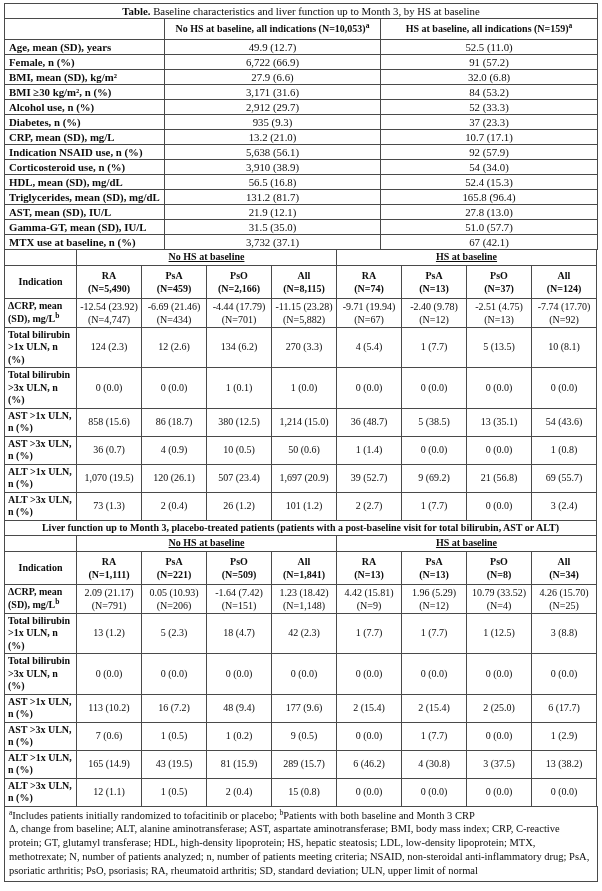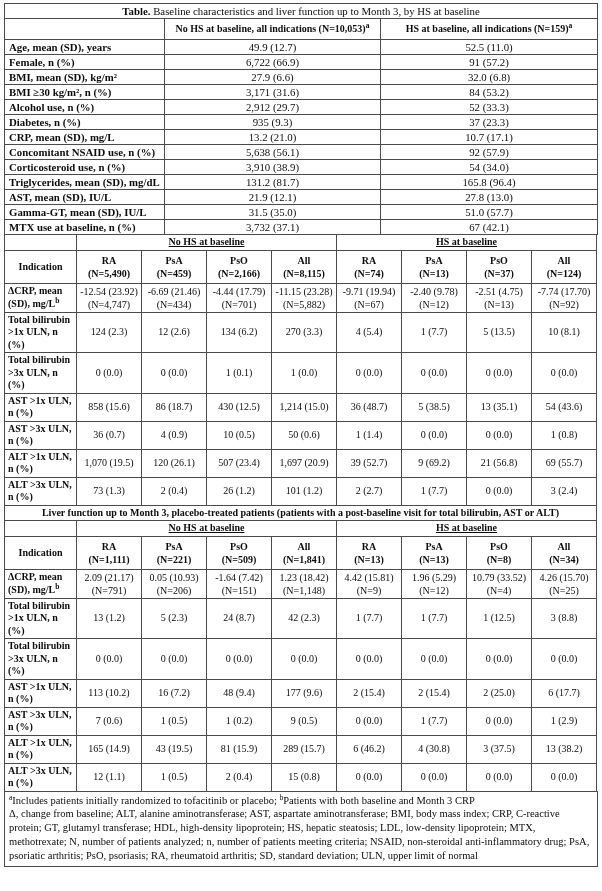--- a/index.html
+++ b/index.html
@@ -86,28 +86,33 @@
           <th>Diabetes, n (%)</th>
           <td>935 (9.3)</td>
           <td>37 (23.3)</td>
         </tr>
         <tr>
           <th>CRP, mean (SD), mg/L</th>
           <td>13.2 (21.0)</td>
           <td>10.7 (17.1)</td>
         </tr>
         <tr>
-          <th>Concomitant NSAID use, n (%)</th>
+          <th>Indication NSAID use, n (%)</th>
           <td>5,638 (56.1)</td>
           <td>92 (57.9)</td>
         </tr>
         <tr>
           <th>Corticosteroid use, n (%)</th>
           <td>3,910 (38.9)</td>
           <td>54 (34.0)</td>
+        </tr>
+        <tr>
+          <th>HDL, mean (SD), mg/dL</th>
+          <td>56.5 (16.8)</td>
+          <td>52.4 (15.3)</td>
         </tr>
         <tr>
           <th>Triglycerides, mean (SD), mg/dL</th>
           <td>131.2 (81.7)</td>
           <td>165.8 (96.4)</td>
         </tr>
         <tr>
           <th>AST, mean (SD), IU/L</th>
           <td>21.9 (12.1)</td>
           <td>27.8 (13.0)</td>
@@ -234,21 +239,21 @@
           <td>1 (0.0)</td>
           <td>0 (0.0)</td>
           <td>0 (0.0)</td>
           <td>0 (0.0)</td>
           <td>0 (0.0)</td>
         </tr>
         <tr>
           <th class="lbl"><span>AST &gt;1x ULN, n (%)</span></th>
           <td>858 (15.6)</td>
           <td>86 (18.7)</td>
-          <td>430 (12.5)</td>
+          <td>380 (12.5)</td>
           <td>1,214 (15.0)</td>
           <td>36 (48.7)</td>
           <td>5 (38.5)</td>
           <td>13 (35.1)</td>
           <td>54 (43.6)</td>
         </tr>
         <tr>
           <th class="lbl"><span>AST &gt;3x ULN, n (%)</span></th>
           <td>36 (0.7)</td>
           <td>4 (0.9)</td>
@@ -374,21 +379,21 @@
           </td>
           <td>
             <div class="val">4.26 (15.70)</div>
             <div class="val">(N=25)</div>
           </td>
         </tr>
         <tr>
           <th class="lbl"><span>Total bilirubin &gt;1x ULN, n (%)</span></th>
           <td>13 (1.2)</td>
           <td>5 (2.3)</td>
-          <td>24 (8.7)</td>
+          <td>18 (4.7)</td>
           <td>42 (2.3)</td>
           <td>1 (7.7)</td>
           <td>1 (7.7)</td>
           <td>1 (12.5)</td>
           <td>3 (8.8)</td>
         </tr>
         <tr>
           <th class="lbl"><span>Total bilirubin &gt;3x ULN, n (%)</span></th>
           <td>0 (0.0)</td>
           <td>0 (0.0)</td>

